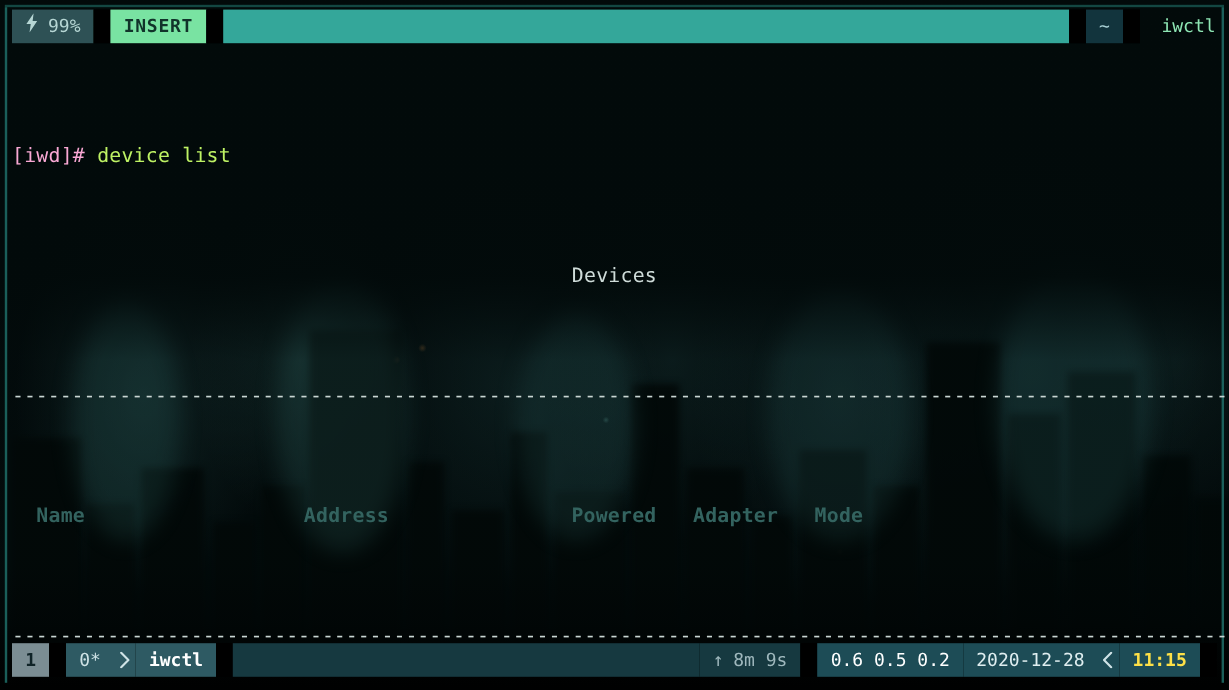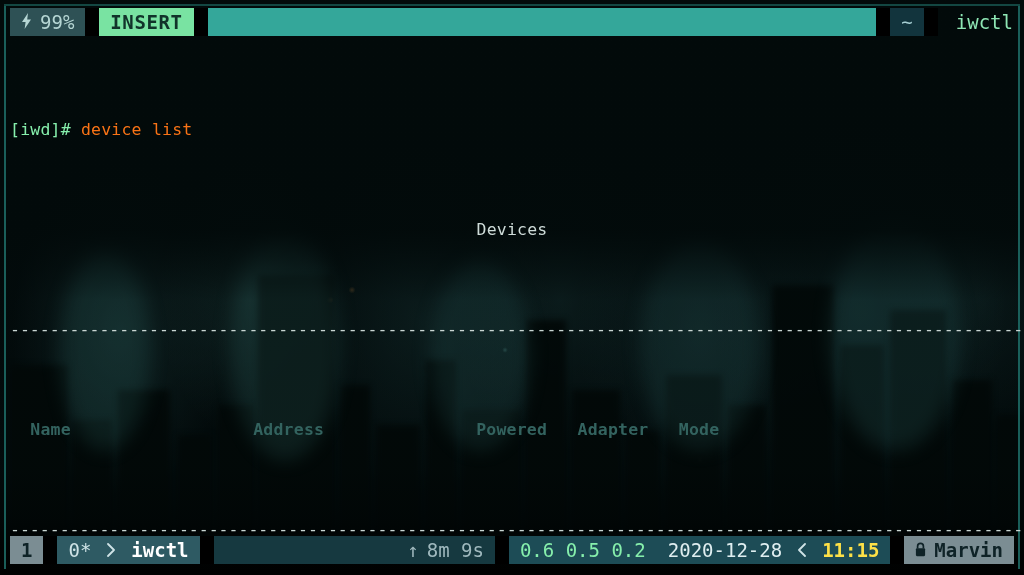--- a/index.html
+++ b/index.html
@@ -75,21 +75,21 @@
   #frame-top {
     position:absolute; left:4px; right:4px; top:4px; height:2px;
     background:#1f6f68; opacity:0.6;
   }
 
   
   .bar {
     position:absolute; left:0; right:0;
     height:29px;
     display:flex; align-items:stretch;
-    font-size:19px;
+    font-size:15px;
     line-height:28px;
     white-space:nowrap;
     z-index:5;
   }
   #topbar    { top:8px; }
   #bottombar { bottom:10px; }
 
   .seg {
     display:flex; align-items:center;
     padding:0 11px;
@@ -120,39 +120,39 @@
   .t-fill  { background:#34a79a; flex:1 1 auto; }
   .t-tilde { background:#12343d; color:#a7cfd4; }
   .t-title { background:transparent; color:#8ee6b4; padding-left:18px; }
 
   
   .b-win   { background:#7b8d93; color:#0f2327; font-weight:bold; }
   .b-pane  { background:#2e5a63; color:#cfe3e6; }
   .b-sess  { background:#2e5a63; color:#ffffff; font-weight:bold; }
   .b-fill  { background:#163940; flex:1 1 auto; }
   .b-up    { background:#163940; color:#9fb8bd; }
-  .b-load  { background:#1d4c56; color:#86efac; }
+  .b-load  { background:#1d4c56; color:#ffffff; }
   .b-date  { background:#1d4c56; color:#dfeef0; }
   .b-time  { background:#1d4c56; color:#fde047; font-weight:bold; }
   .b-host  { background:#7b8d93; color:#0f2327; font-weight:bold; }
 
   
   #content {
     position:absolute;
     top:42px; left:10px; right:10px;
     z-index:4;
     font-size:16.5px;
     line-height:25px;
     color:#dfe9e6;
     white-space:pre;
     letter-spacing:0.2px;
   }
   .line { height:25px; }
-  .prompt { color:#86efac; }
-  .cmd    { color:#f97316; }
+  .prompt { color:#f9a8d4; }
+  .cmd    { color:#bef264; }
   .title-center { display:block; text-align:center; color:#cfdcd9; }
   .rule   { color:#c9d6d3; letter-spacing:0px; }
   .thead  { color:#33635f;font-weight:bold; }
 </style>
 </head>
 <body>
 
 <div id="terminal">
 
   <div id="wallpaper">
@@ -329,25 +329,16 @@
       <span>11:15</span>
     </div>
     <div class="arrow">
       <span style="position:absolute;inset:0;">
         <svg width="14" height="28" viewBox="0 0 14 28">
             <path d="M0 0 L14 14 L0 28 Z" fill="#7b8d93"></path>
           </svg>
       </span>
     </div>
 
-    <div class="seg b-host">
-      <span class="glyph">
-        <svg width="11" height="15" viewBox="0 0 11 15" aria-hidden="true">
-          <path d="M2.6 6.4 V4.2 a2.9 2.9 0 0 1 5.8 0 V6.4" stroke="#0f2327" stroke-width="1.7" fill="none"></path>
-          <rect x="0.9" y="6.2" width="9.2" height="8" rx="1.1" fill="#0f2327"></rect>
-        </svg>
-      </span>
-      <span>Marvin</span>
-    </div>
     <div style="width:10px;"></div>
   </div>
 
 </div>
 
 </body></html>

